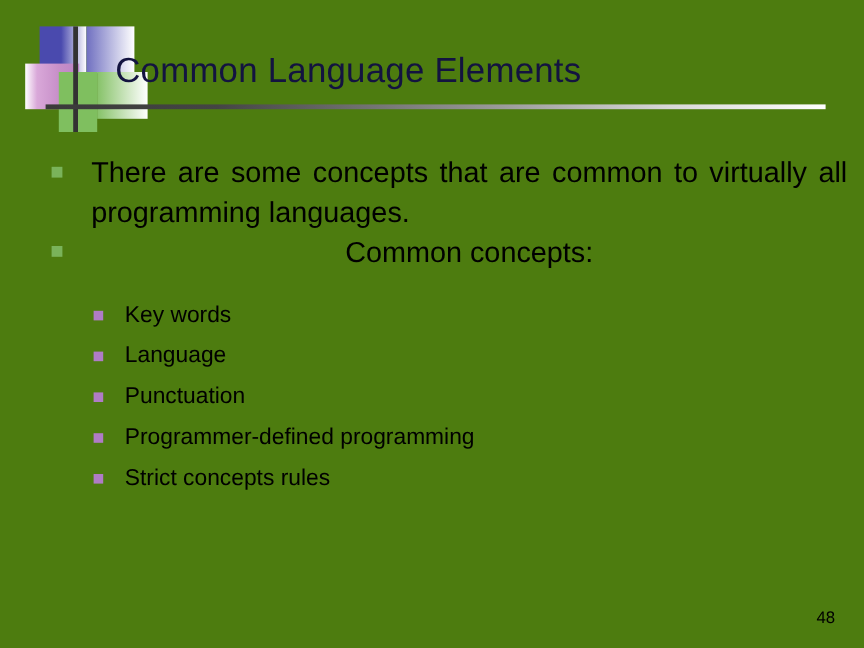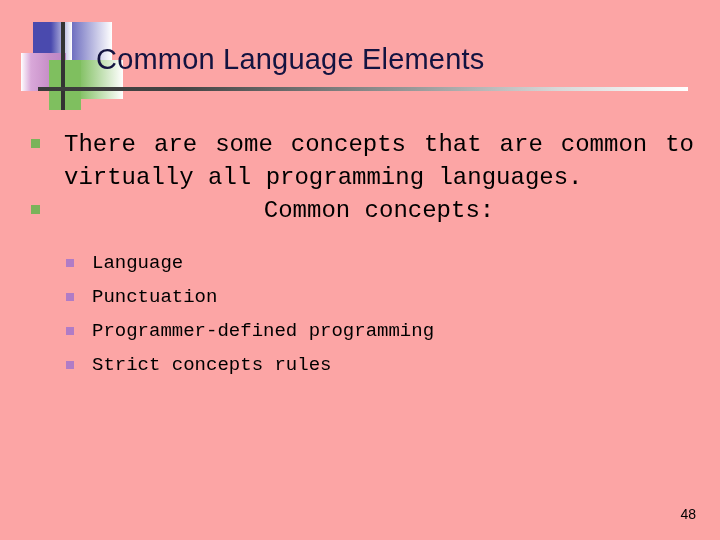--- a/index.html
+++ b/index.html
@@ -9,21 +9,21 @@
     background: #ffffff;
   }
   body {
     font-family: "Liberation Sans", sans-serif;
   }
 
   #slide {
     position: relative;
     width: 720px;
     height: 540px;
-    background: #fca5a5;
+    background: #4d7c0f;
     overflow: hidden;
   }
 
   
   #ornament {
     position: absolute;
     left: 0;
     top: 0;
     width: 720px;
     height: 120px;
@@ -103,24 +103,23 @@
     font-size: 29px;
     line-height: 36px;
     color: #131340;
     letter-spacing: 0.2px;
     white-space: nowrap;
   }
 
   
   #body {
     position: absolute;
-    left: 28px;
+    left: 40px;
     top: 128px;
     width: 666px;
-    font-family: Liberation Mono, monospace;
   }
 
   .lvl1 {
     position: relative;
     padding-left: 36px;
     font-size: 24px;
     line-height: 33px;
     color: #000000;
     margin-bottom: 0;
     text-align: center;
@@ -192,20 +191,24 @@
     </div>
 
     <div class="lvl1">
       <span class="marker"></span>
       <span>Common concepts:</span>
     </div>
 
     <div id="sublist">
       <div class="lvl2">
         <span class="marker"></span>
+        <span>Key words</span>
+      </div>
+      <div class="lvl2">
+        <span class="marker"></span>
         <span>Language</span>
       </div>
       <div class="lvl2">
         <span class="marker"></span>
         <span>Punctuation</span>
       </div>
       <div class="lvl2">
         <span class="marker"></span>
         <span>Programmer-defined programming</span>
       </div>

